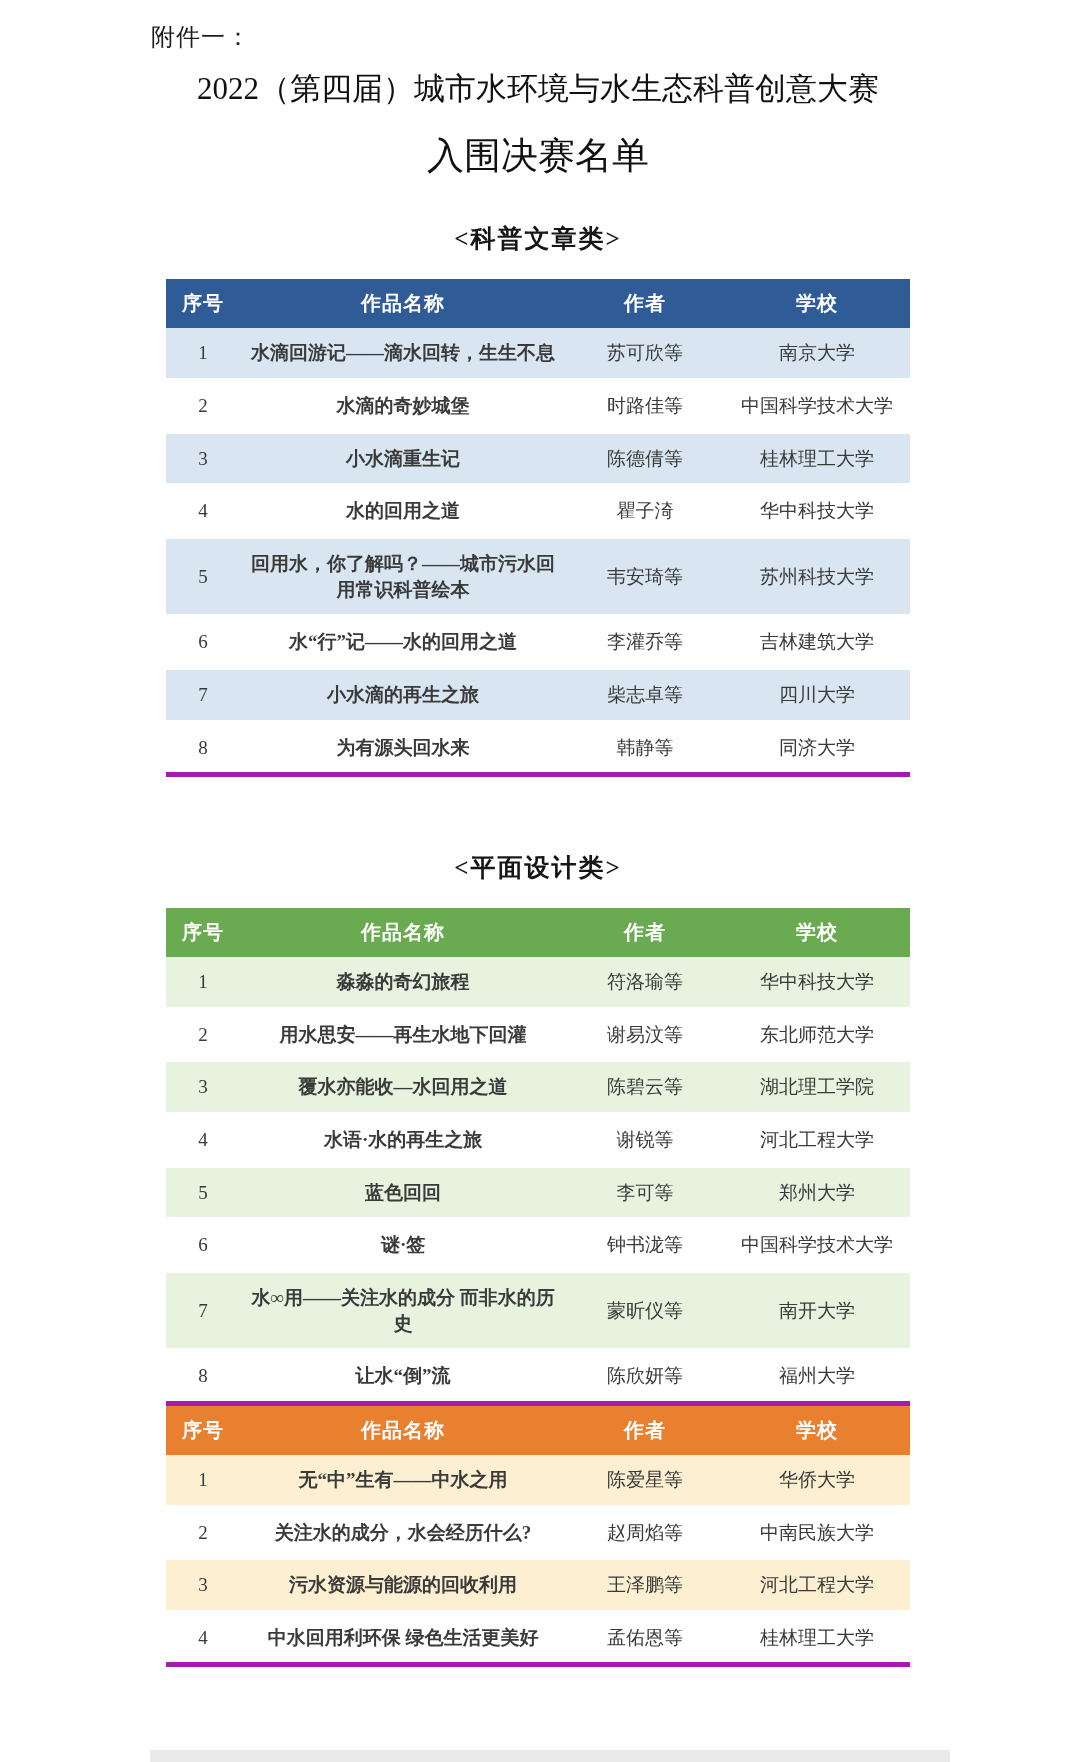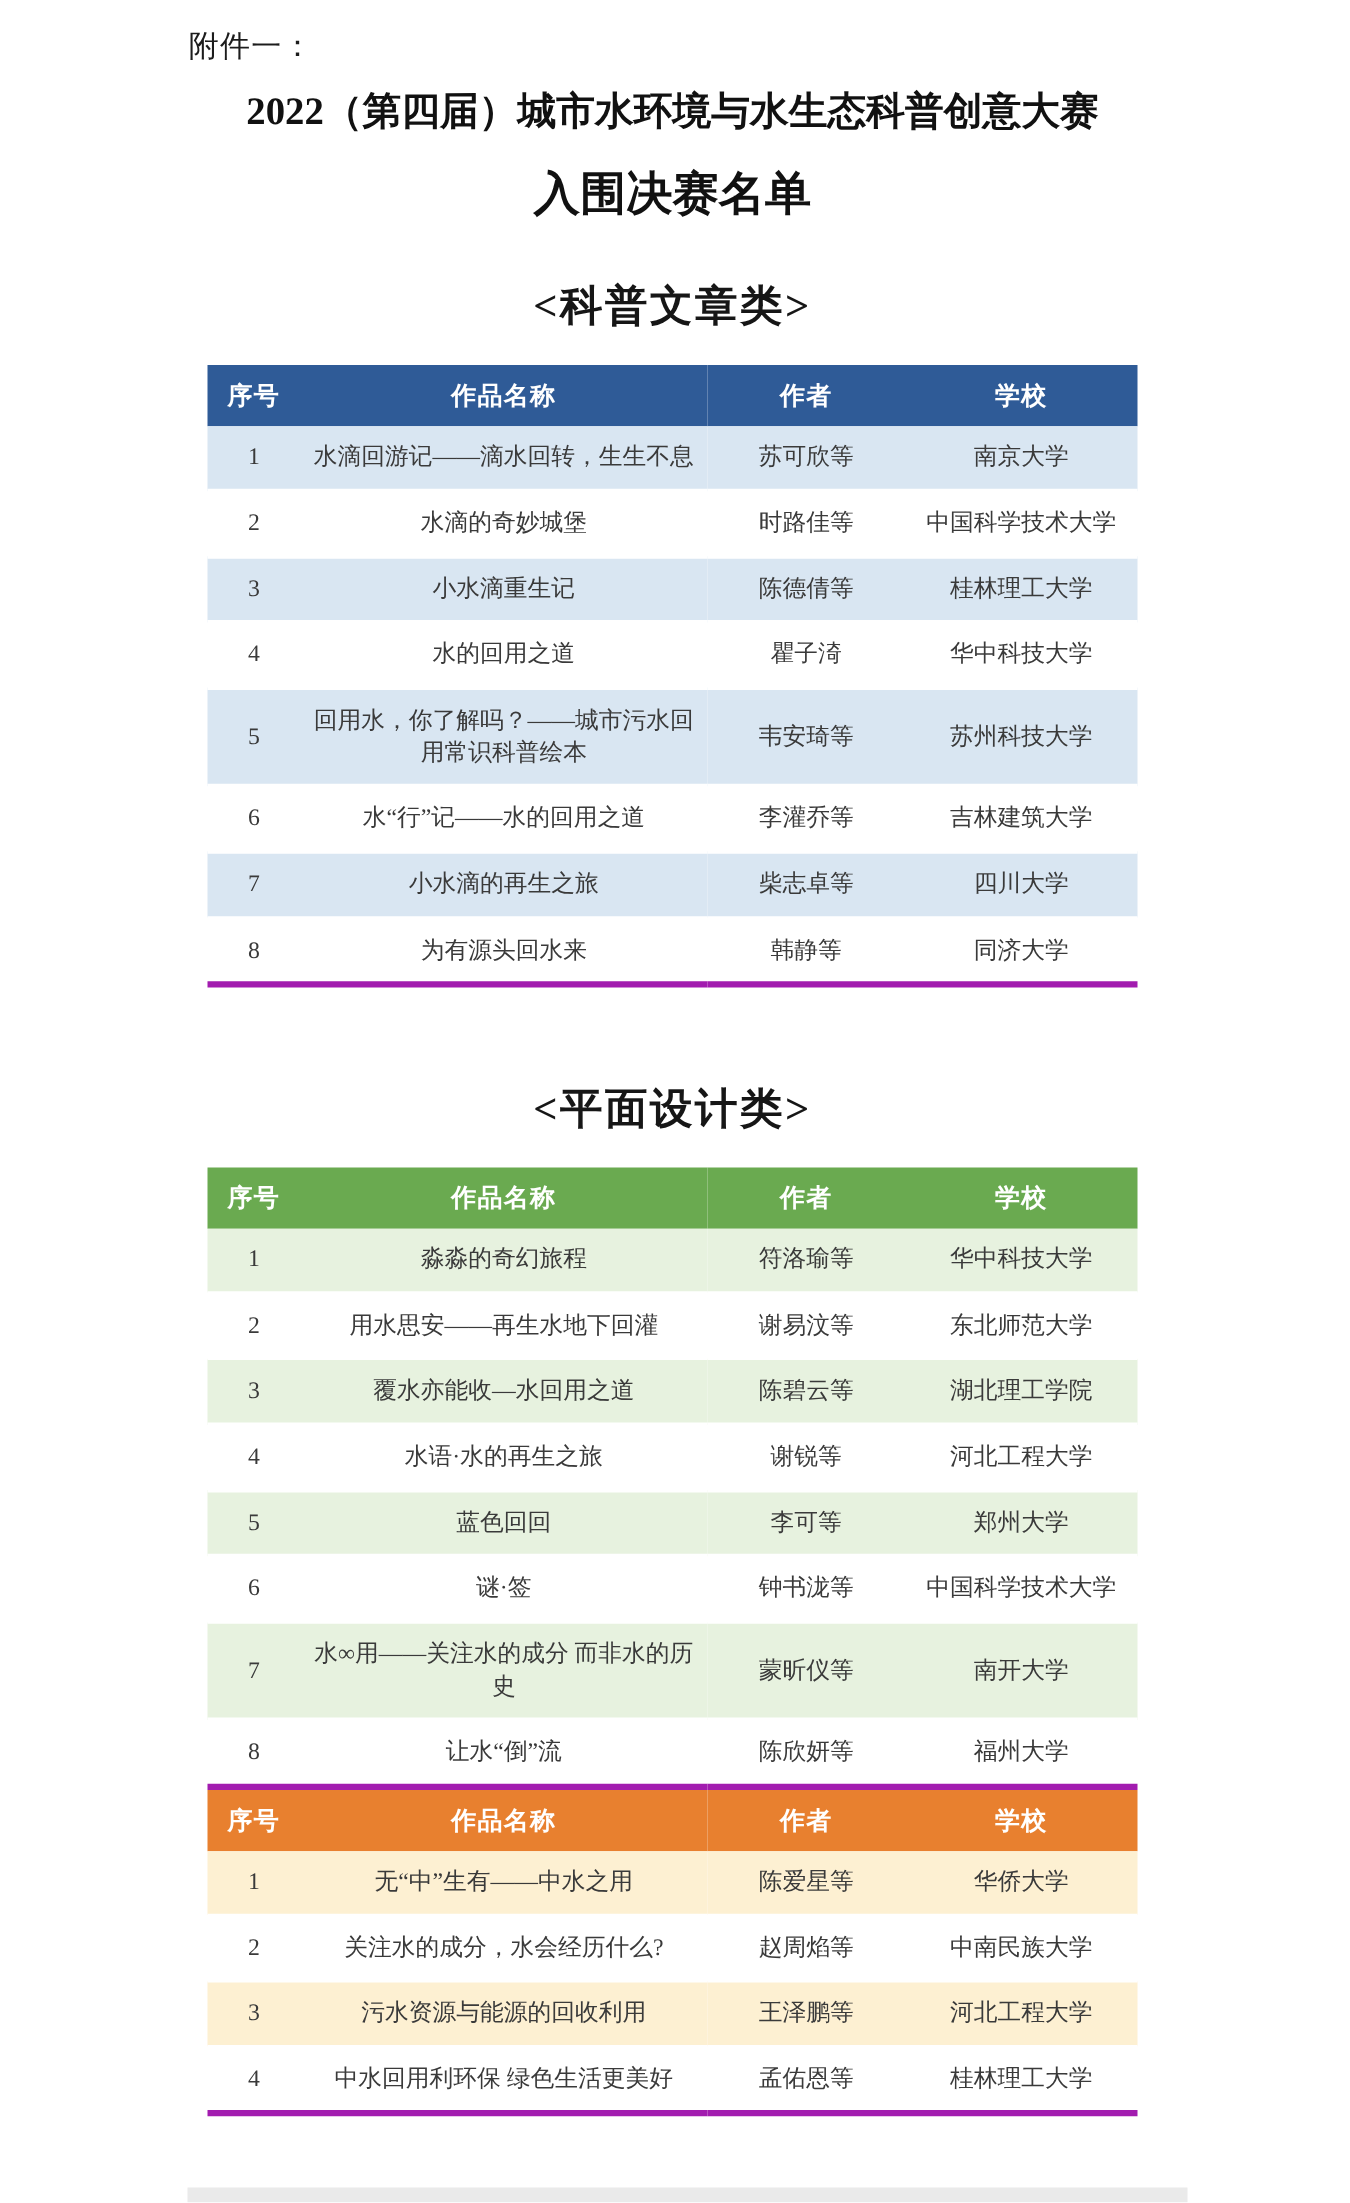--- a/index.html
+++ b/index.html
@@ -9,46 +9,46 @@
     font-family:"Liberation Serif","DejaVu Serif",serif;
     color:#2b2b2b;
   }
   .attachment{
     margin:11px;padding:10px 0 0 140px;
     font-size:24px;color:#1c1c1c;letter-spacing:1px;
   }
   .content{width:744px;margin-left:166px;}
   .doc-title{
     margin:12px 0 0 0;text-align:center;
-    font-size:31px;font-weight:bold;color:#111;line-height:1.55;
+    font-size:31px;font-weight:normal;color:#111;line-height:1.55;
   }
   .doc-title.second{margin-top:14px;font-size:37px;}
   .section{margin-top:0;}
   .section + .section{margin-top:0;}
   .section-title{
     margin:38px 0 24px 0;text-align:center;
-    font-size:34px;font-weight:600;color:#161616;letter-spacing:2px;
+    font-size:25px;font-weight:600;color:#161616;letter-spacing:2px;
   }
   .section:nth-of-type(2) .section-title{margin-top:74px;}
   .section:nth-of-type(3) .section-title{margin-top:92px;}
   table.list-table{
     width:100%;border-collapse:collapse;table-layout:fixed;
     border-bottom:5px solid #a21caf;
   }
   table.list-table th{
     color:#ffffff;font-weight:bold;font-size:20px;
     padding:11px 6px;height:22px;letter-spacing:1px;
   }
   table.list-table td{
     font-size:19px;color:#3a3a3a;text-align:center;vertical-align:middle;
     padding:12px 8px;line-height:1.35;
   }
   table.list-table tbody tr{border-bottom:3px solid #ffffff;}
   .col-no{width:9%;}
-  .col-title{width:45%;}
+  .col-title{width:45%;font-weight:bold;}
   .col-author{width:21%;}
   .col-school{width:25%;}
   .bottom-strip{
     position:absolute;left:150px;bottom:0;width:800px;height:12px;
     background:#eaeaea;
   }
 </style>
 </head>
 <body>
 

